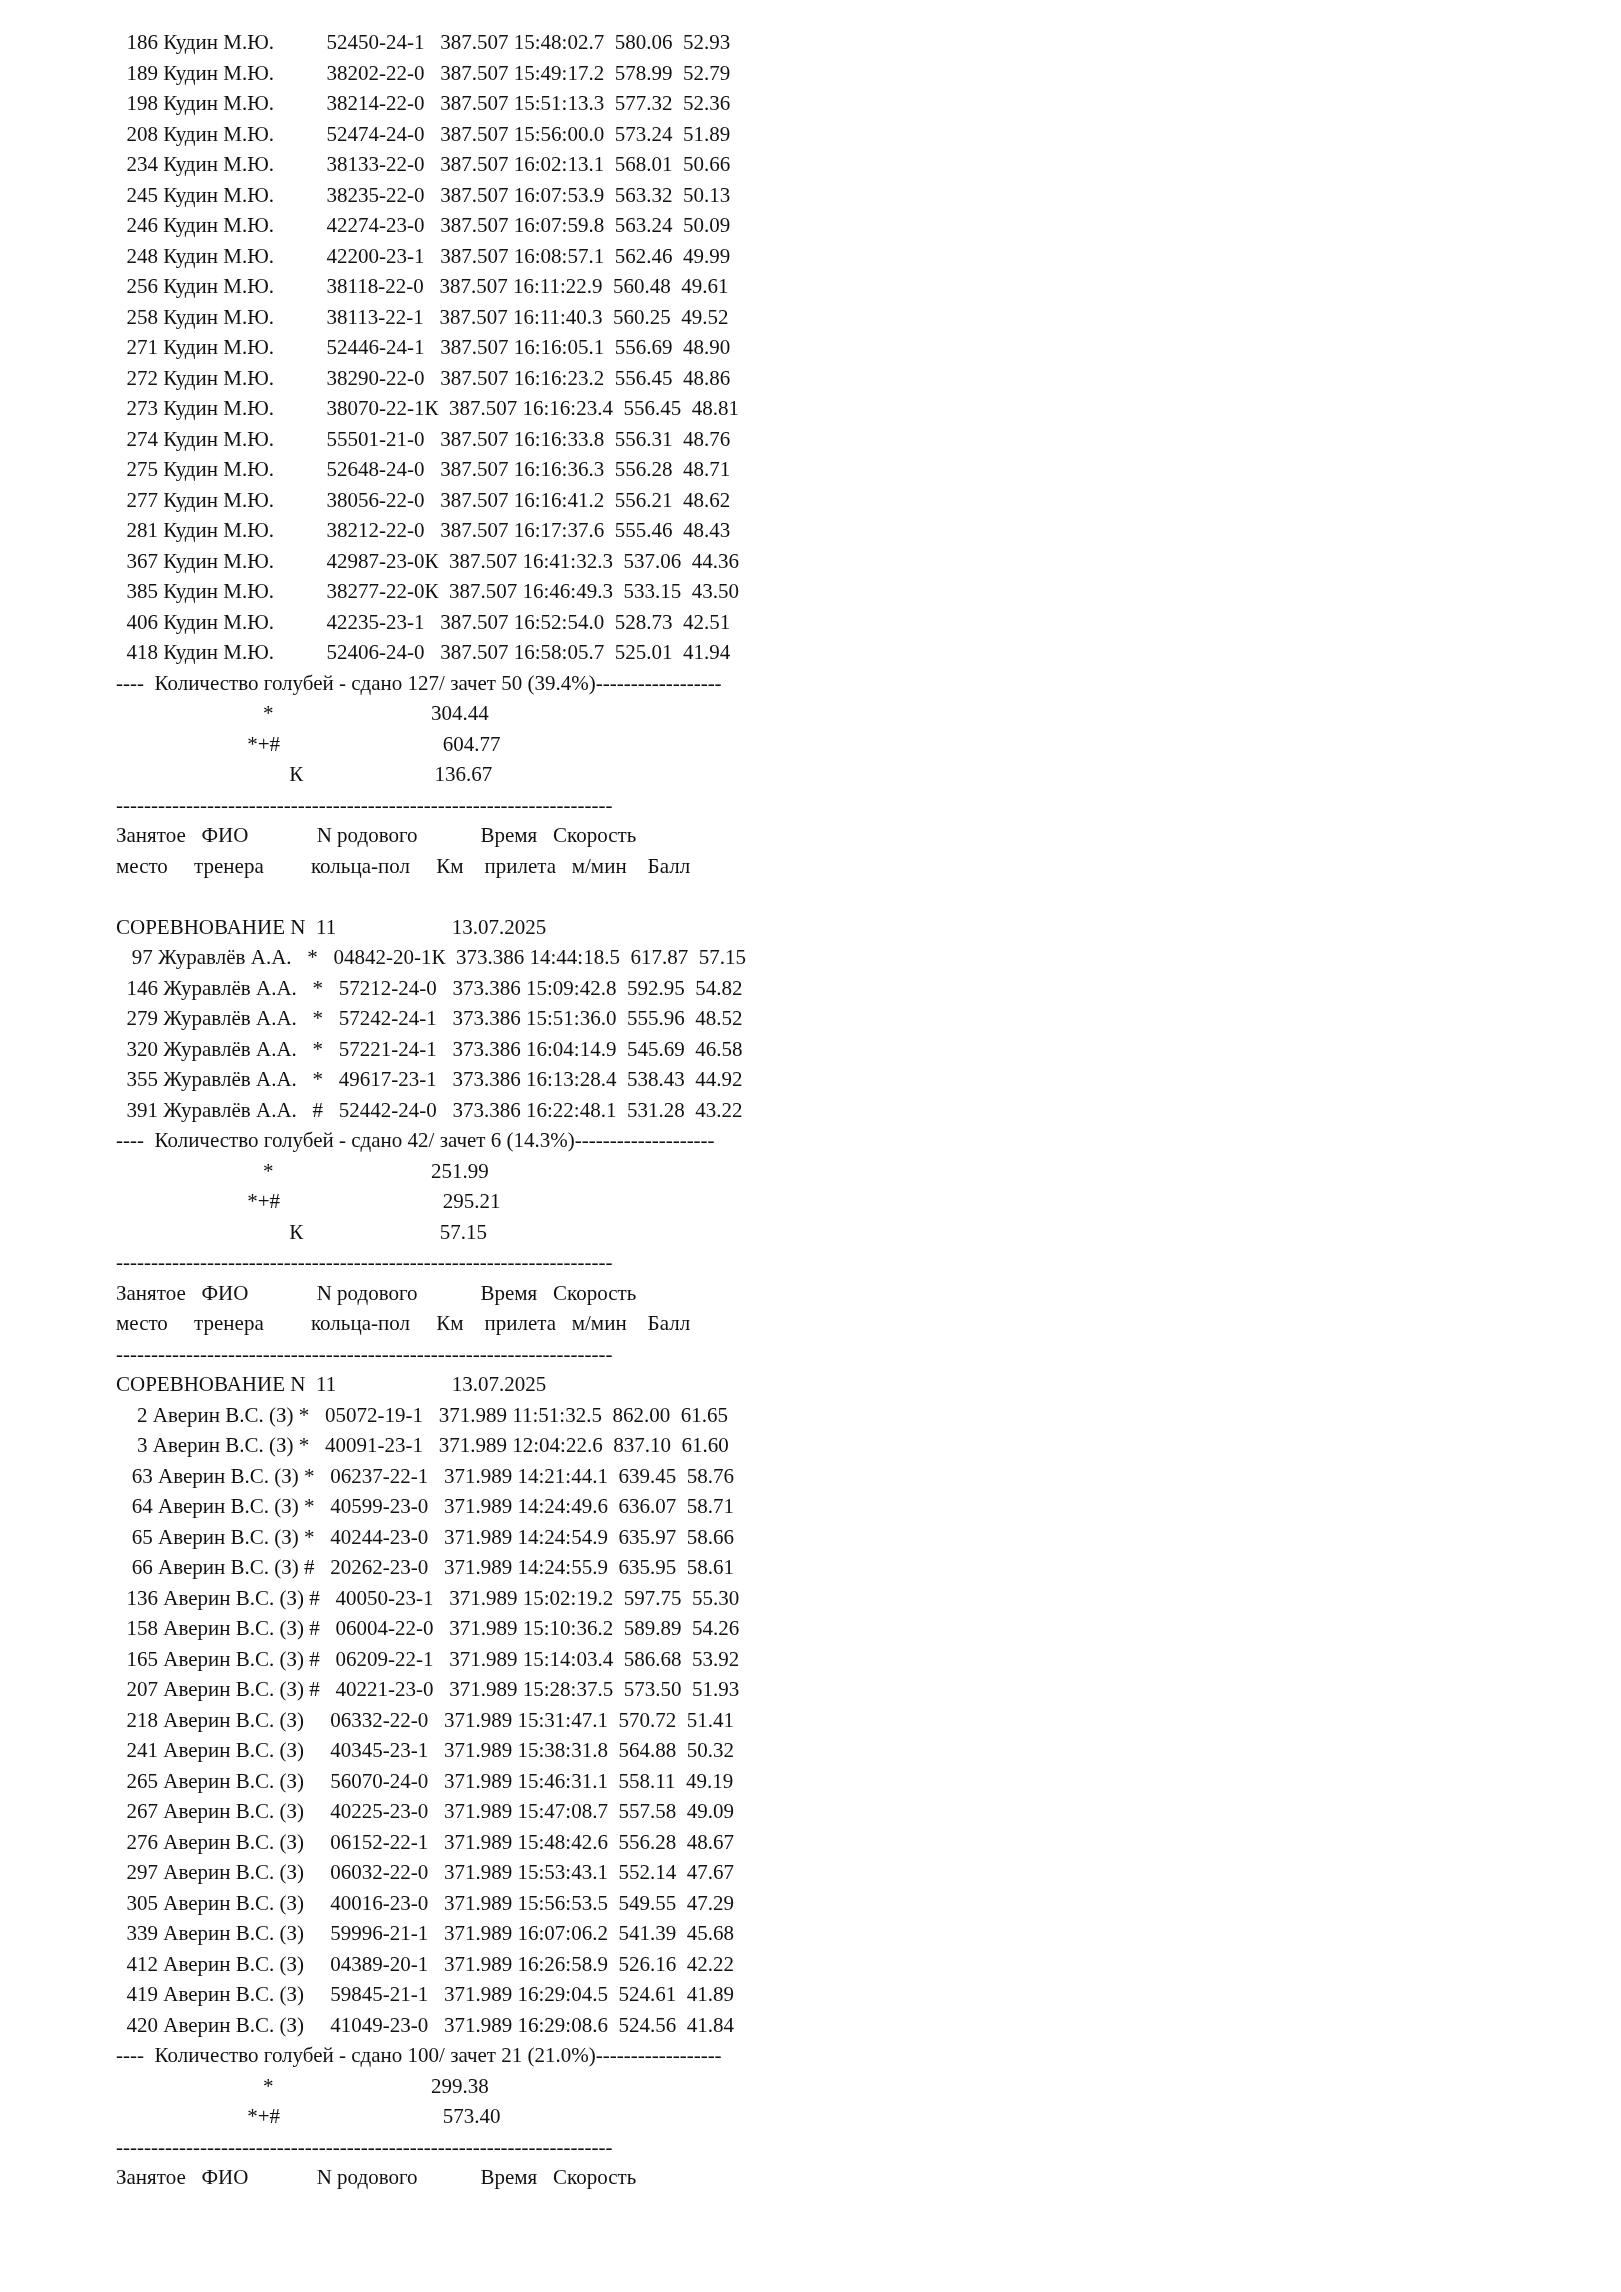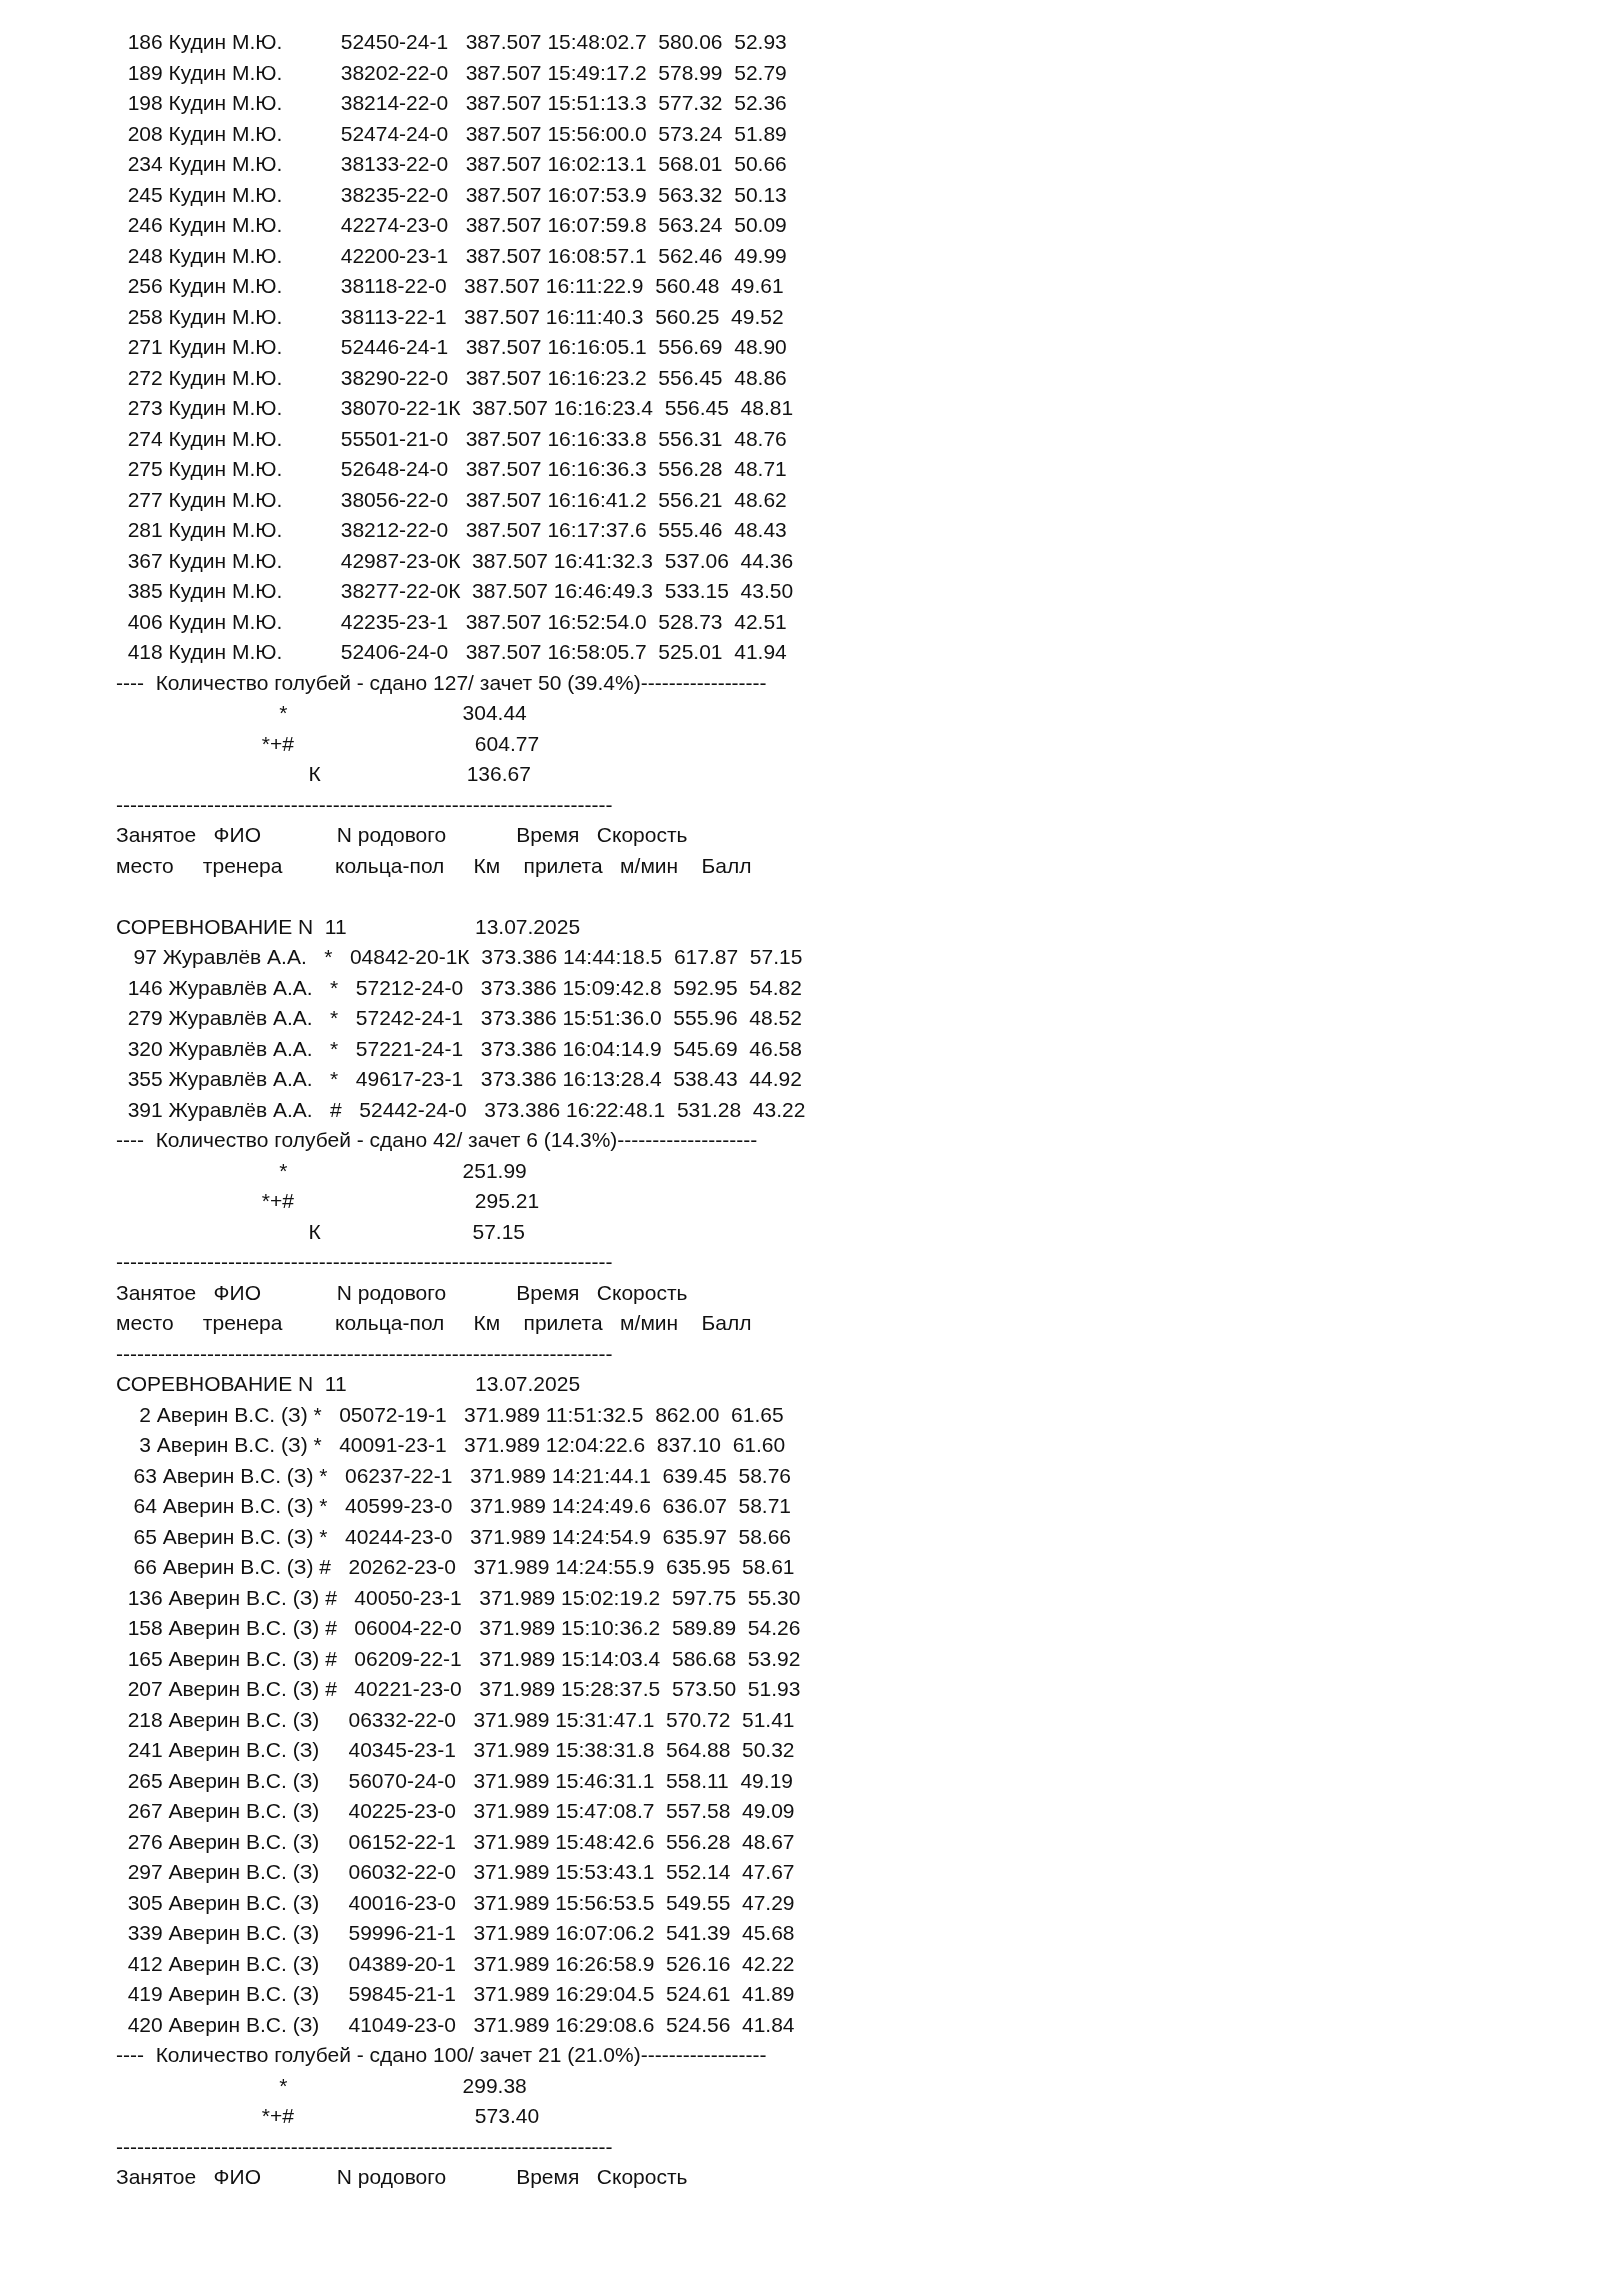--- a/index.html
+++ b/index.html
@@ -15,21 +15,21 @@
     overflow: hidden;
   }
   .page {
     box-sizing: border-box;
     width: 1621px;
     height: 2293px;
     padding: 27.4px 98px 0 116px;
   }
   pre.doc {
     margin: 0;
-    font-family: Liberation Sans, sans-serif;
+    font-family: Liberation Serif, serif;
     font-size: 21px;
     line-height: 30.5px;
     letter-spacing: 0px;
     white-space: pre;
     color: #111111;
   }
 </style>
 </head>
 <body>
 

